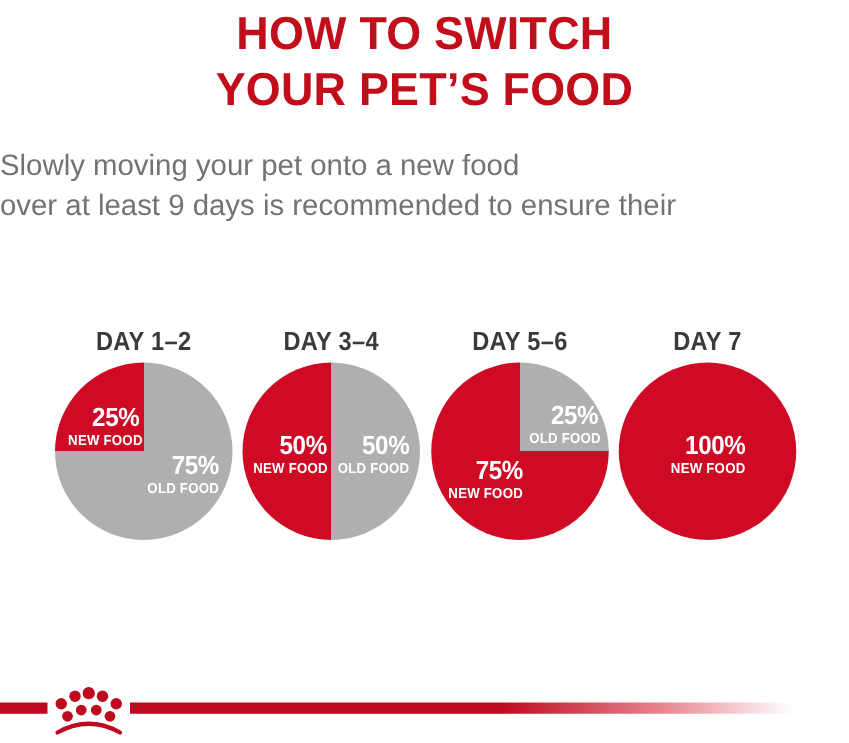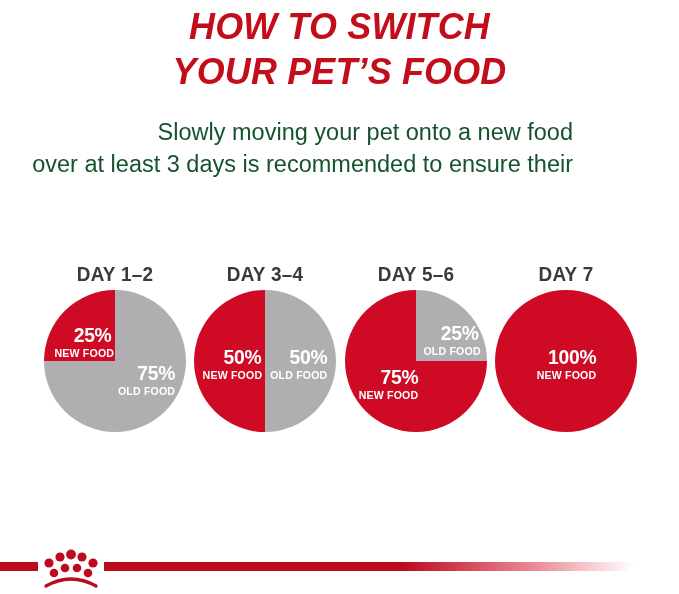--- a/index.html
+++ b/index.html
@@ -15,41 +15,40 @@
     position: relative;
   }
 
   
   .title-block {
     position: absolute;
     top: 4px;
     left: 0;
     width: 679px;
     text-align: center;
-    font-style: italic;
   }
   .title-line {
     display: block;
     color: #C10E1A;
     font-weight: bold;
     font-size: 37px;
     line-height: 45px;
     letter-spacing: 0.2px;
     font-stretch: condensed;
     transform: scaleX(0.97);
   }
 
   
   .intro-block {
     position: absolute;
     top: 116px;
     left: 0;
     width: 573px;
-    text-align: right;
-    color: #14532d;
+    text-align: left;
+    color: #737373;
     font-size: 23.5px;
     line-height: 32px;
   }
   .intro-line { display: block; white-space: nowrap; }
 
   
   .pies-row {
     position: absolute;
     top: 262px;
     left: 1px;
@@ -170,21 +169,21 @@
 </head>
 <body>
 
 <div class="title-block">
   <span class="title-line">HOW TO SWITCH</span>
   <span class="title-line">YOUR PET’S FOOD</span>
 </div>
 
 <div class="intro-block">
   <span class="intro-line">Slowly moving your pet onto a new food</span>
-  <span class="intro-line">over at least 3 days is recommended to ensure their</span>
+  <span class="intro-line">over at least 9 days is recommended to ensure their</span>
 </div>
 
 <div class="pies-row">
 
   <div class="pie-cell">
     <div class="day-label">DAY 1–2</div>
     <div class="pie-wrap">
       <div class="pie pie-25"></div>
       <div class="slice-label lbl-p1-new">
         <span class="slice-pct">25%</span>

